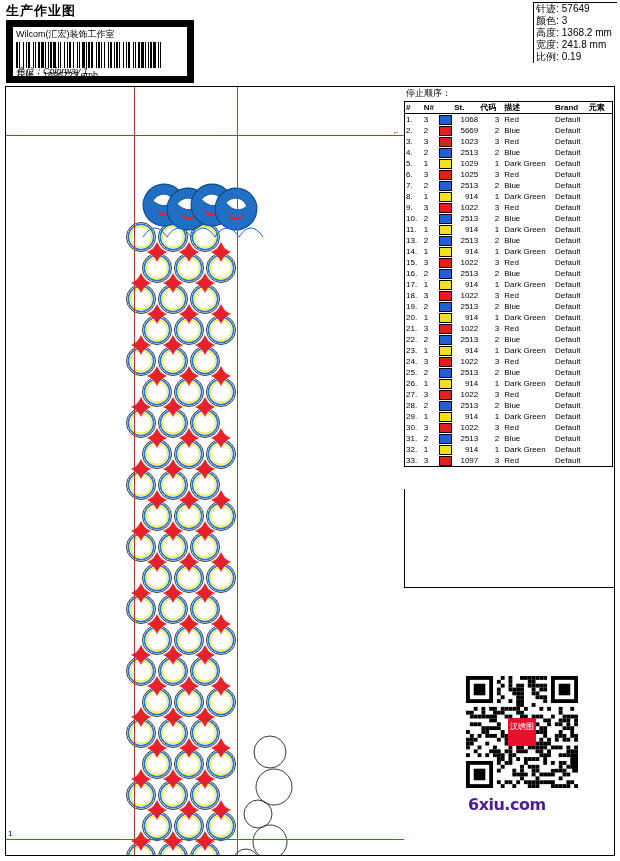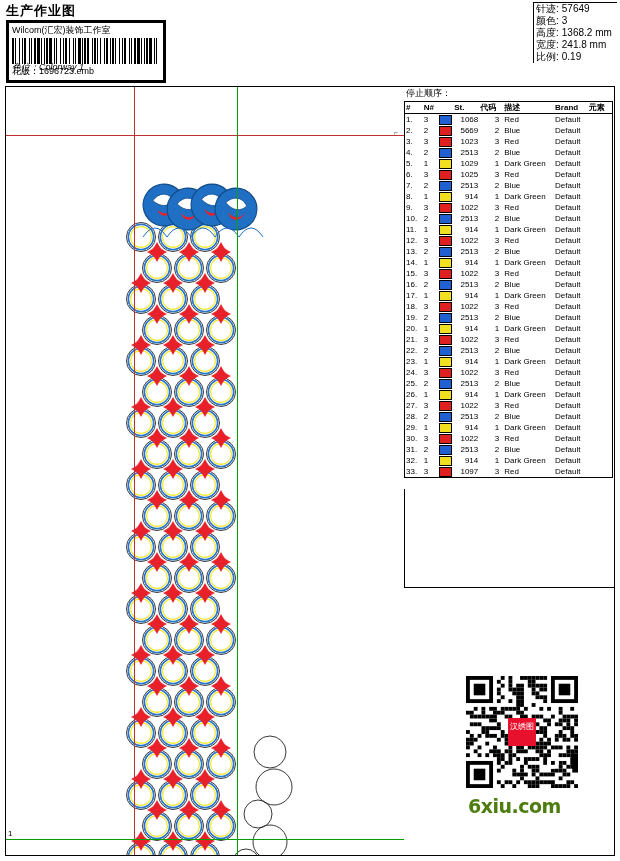--- a/index.html
+++ b/index.html
@@ -25,22 +25,22 @@
   .hdr-title {
     position: absolute;
     left: 6px; top: 2px;
     font-size: 13px;
     font-weight: bold;
     letter-spacing: 1px;
   }
   .hdr-box {
     position: absolute;
     left: 6px; top: 20px;
-    width: 160px; height: 63px;
-    border: 3px solid #000000;
+    width: 188px; height: 63px;
+    border: 7px solid #000000;
     box-sizing: border-box;
   }
   .hdr-line1 {
     position: absolute;
     left: 3px; top: 1px;
     font-size: 9px;
   }
   .barcode {
     position: absolute;
     left: 3px; top: 15px;
@@ -173,24 +173,24 @@
   
   .qr {
     position: absolute;
     left: 466px; top: 676px;
     width: 112px; height: 112px;
     background: #fff;
   }
   .brandtext {
     position: absolute;
     left: 468px; top: 795px;
-    font-size: 19px;
+    font-size: 16px;
     font-weight: bold;
     font-family: "DejaVu Sans", sans-serif;
-    color: #4d7c0f;
+    color: #4c1d95;
     letter-spacing: -0.5px;
   }
   .qr-logo {
     position: absolute;
     left: 508px; top: 718px;
     width: 28px; height: 28px;
     background: #e8112d;
     color: #fff;
     font-size: 8px;
     line-height: 9px;
@@ -919,30 +919,20 @@
             <td class="c-idx">11.</td>
             <td class="c-no">1</td>
             <td class="c-sw"><span class="sw" style="background:#f0e020"></span></td>
             <td class="c-st">914</td>
             <td class="c-code">1</td>
             <td class="c-desc">Dark Green</td>
             <td class="c-brand">Default</td>
             <td class="c-extra"></td>
           </tr>
           <tr>
-            <td class="c-idx">12.</td>
-            <td class="c-no">3</td>
-            <td class="c-sw"><span class="sw" style="background:#e02020"></span></td>
-            <td class="c-st">1022</td>
-            <td class="c-code">3</td>
-            <td class="c-desc">Red</td>
-            <td class="c-brand">Default</td>
-            <td class="c-extra"></td>
-          </tr>
-          <tr>
             <td class="c-idx">13.</td>
             <td class="c-no">2</td>
             <td class="c-sw"><span class="sw" style="background:#2060d0"></span></td>
             <td class="c-st">2513</td>
             <td class="c-code">2</td>
             <td class="c-desc">Blue</td>
             <td class="c-brand">Default</td>
             <td class="c-extra"></td>
           </tr>
           <tr>

